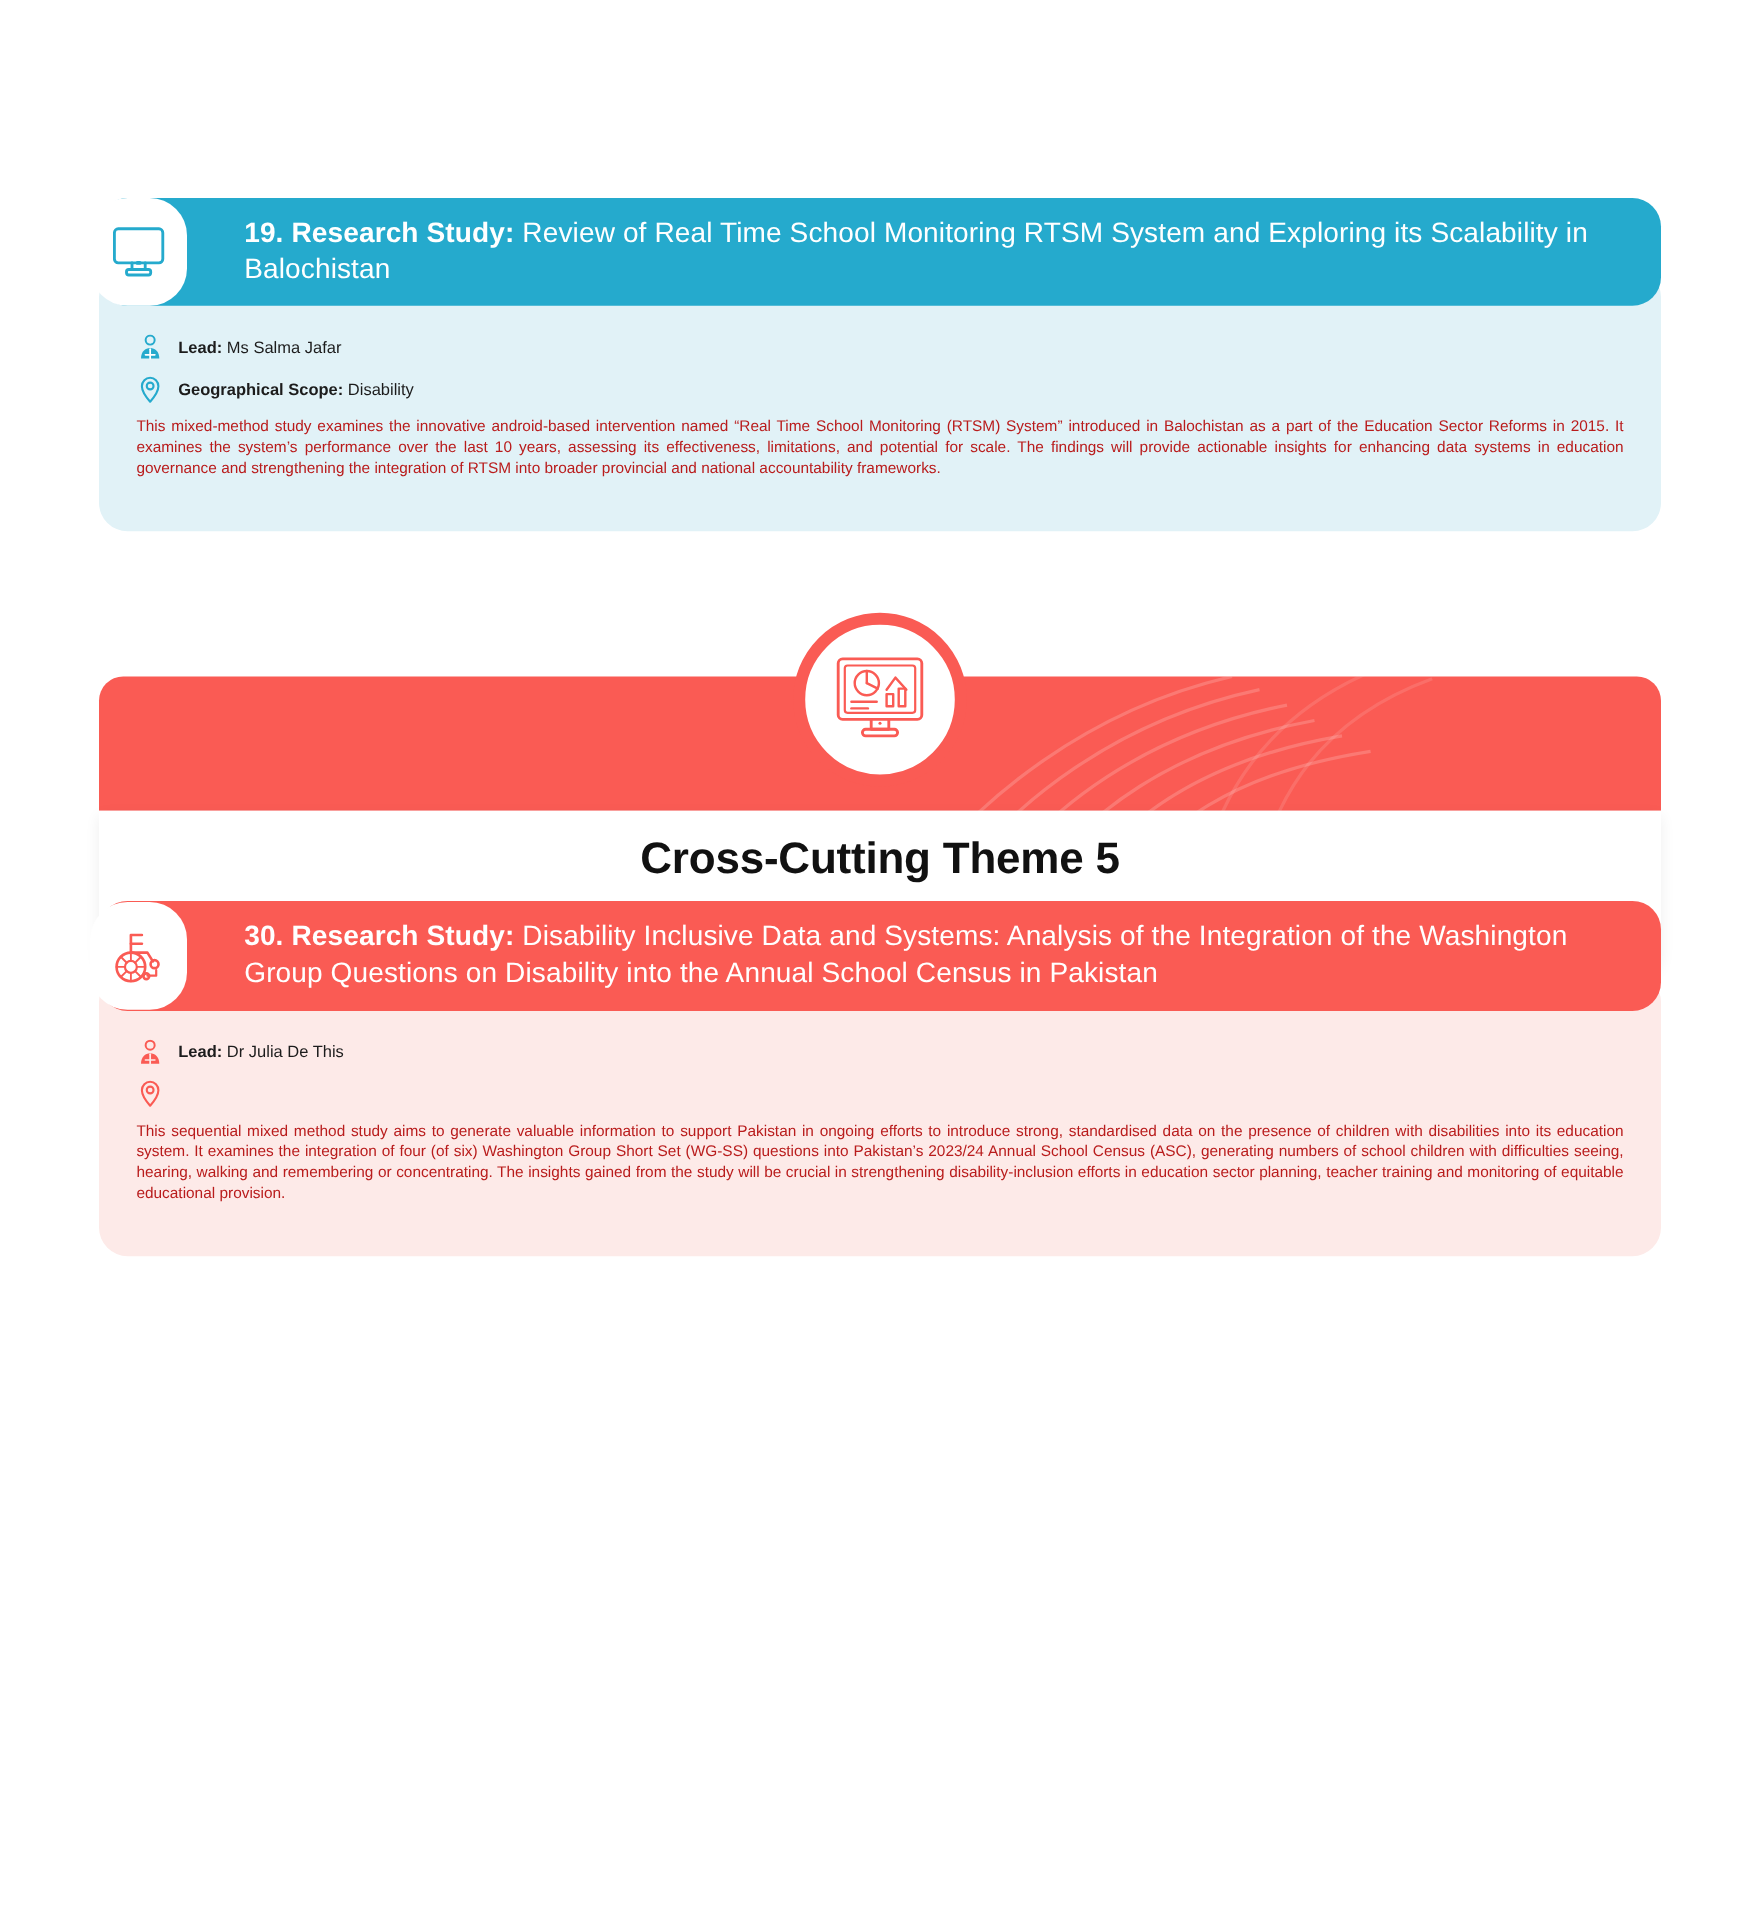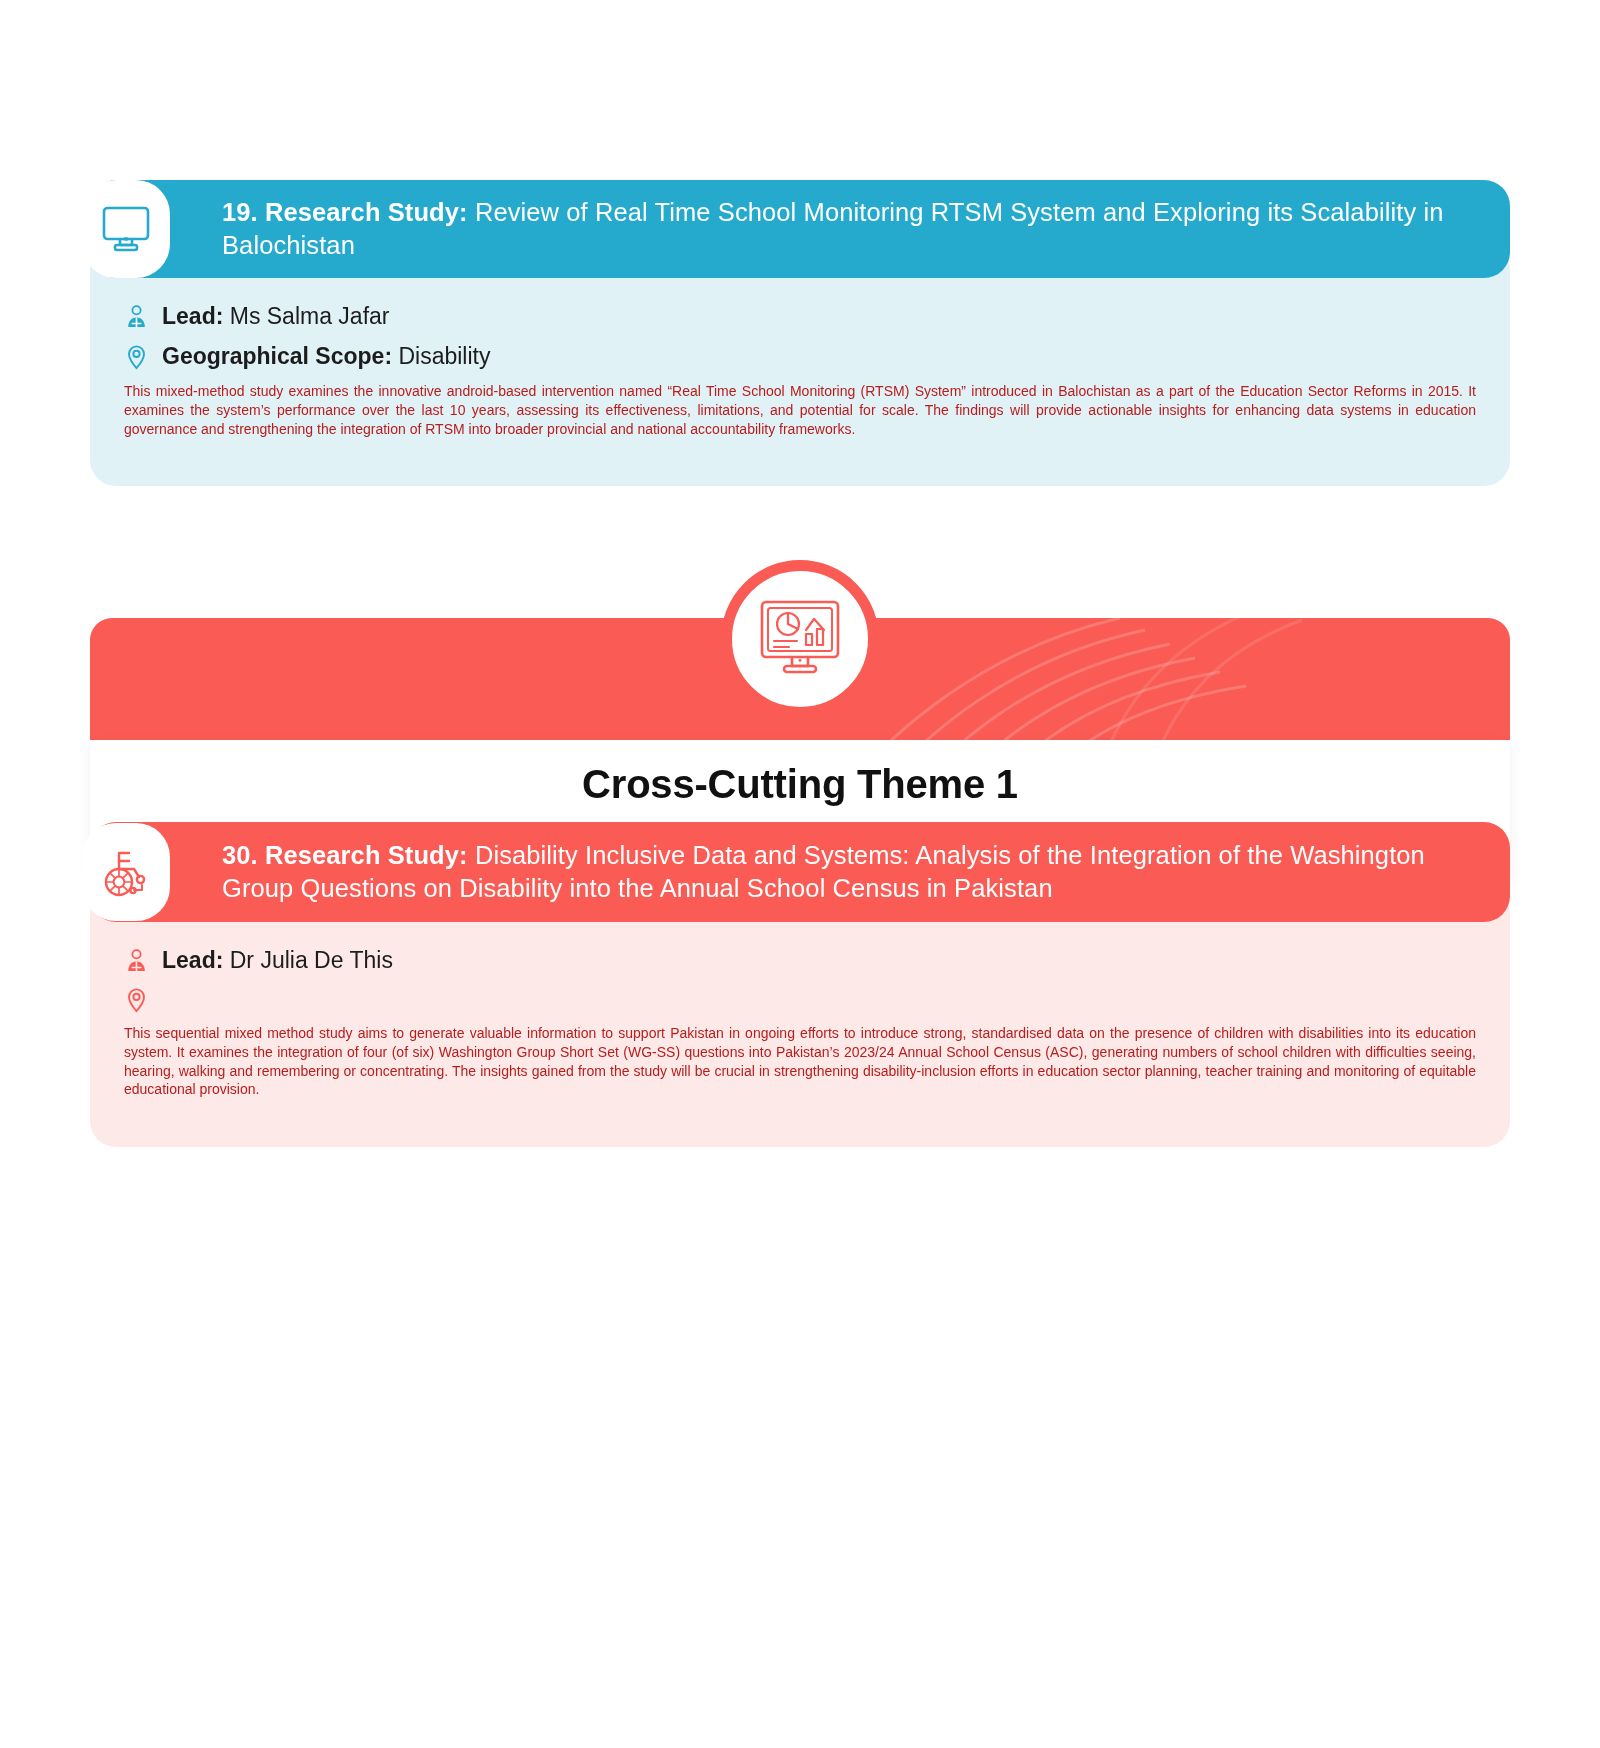--- a/index.html
+++ b/index.html
@@ -87,21 +87,21 @@
   .meta-icon {
     width: 24px;
     height: 28px;
     display: flex;
     align-items: center;
     justify-content: center;
     flex: 0 0 24px;
   }
   .meta-icon svg { display:block; }
   .meta-text {
-    font-size: 23px;
+    font-size: 15px;
     color: #1c1c1c;
     line-height: 1.3;
   }
   .meta-text .lbl { font-weight: 700; }
 
   .card-para {
     margin-top: 0;
     font-size: 14px;
     line-height: 1.34;
     color: #b91c1c;
@@ -267,21 +267,21 @@
           <path d="M232 230 C266 178 328 128 456 108"></path>
         </g>
         <g fill="none" stroke="#FFFFFF" stroke-opacity="0.14" stroke-width="3">
           <path d="M300 230 C316 150 360 72 470 30"></path>
           <path d="M352 230 C366 152 408 80 512 42"></path>
         </g>
       </svg>
     </div>
 
     <div class="theme-plate">
-      <div class="theme-title">Cross-Cutting Theme 1</div>
+      <div class="theme-title">Cross-Cutting Theme 5</div>
       <div class="theme-sub">Effective Data Use</div>
     </div>
 
     <div class="theme-medallion">
       <svg width="92" height="86" viewBox="0 0 92 86" fill="none" stroke="#FA5B54" stroke-width="2.6" stroke-linecap="round" stroke-linejoin="round">
         <rect x="8" y="6" width="76" height="55" rx="4"></rect>
         <rect x="14" y="12" width="64" height="43" rx="2.5" stroke-width="2"></rect>
         <circle cx="34" cy="28" r="11" stroke-width="2.2"></circle>
         <path d="M34 28 L34 17" stroke-width="2.2"></path>
         <path d="M34 28 L44 33" stroke-width="2.2"></path>

